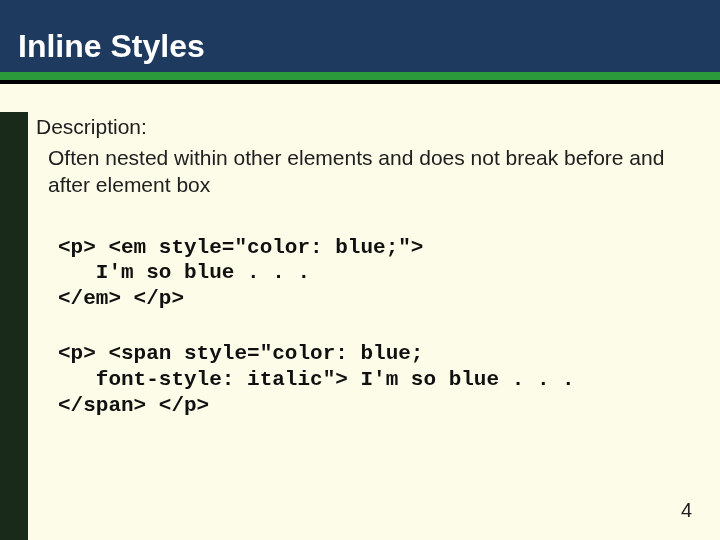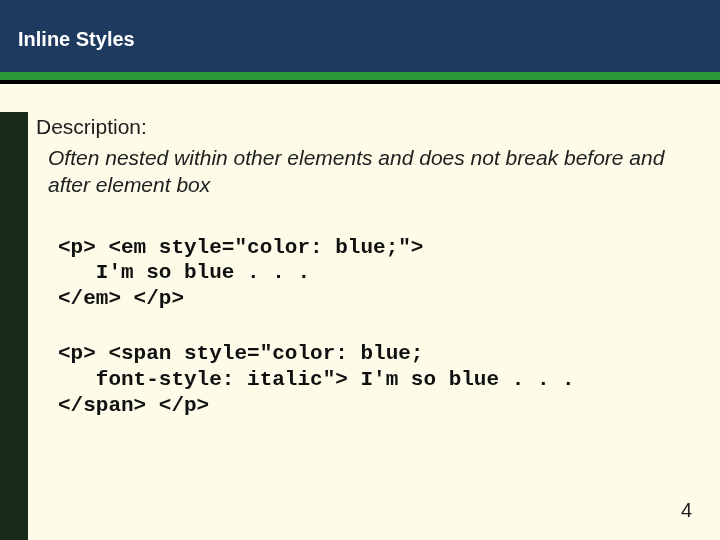--- a/index.html
+++ b/index.html
@@ -10,21 +10,21 @@
     position: relative;
   }
   .header {
     background: #1e3a5f;
     width: 100%;
     height: 72px;
     position: relative;
   }
   .title {
     color: #ffffff;
-    font-size: 20px;
+    font-size: 32px;
     font-weight: bold;
     position: absolute;
     left: 18px;
     top: 28px;
   }
   .green-bar {
     background: #2a9a3a;
     height: 8px;
     width: 100%;
   }
@@ -42,21 +42,21 @@
     background: #1a2a1a;
     z-index: 5;
   }
   .content {
     padding: 30px 36px 0 36px;
     font-size: 21px;
     color: #202020;
     line-height: 1.28;
   }
   .desc-label { margin-bottom: 4px; }
-  .desc-text { margin-left: 12px; margin-bottom: 36px; font-style: italic; }
+  .desc-text { margin-left: 12px; margin-bottom: 36px; }
   .ex-label { margin-bottom: 4px; }
   .codeblock {
     font-family: "Courier New", Courier, monospace;
     font-weight: bold;
     font-size: 21px;
     white-space: pre;
     margin-left: 22px;
     color: #101010;
     margin-bottom: 30px;
     line-height: 1.22;

